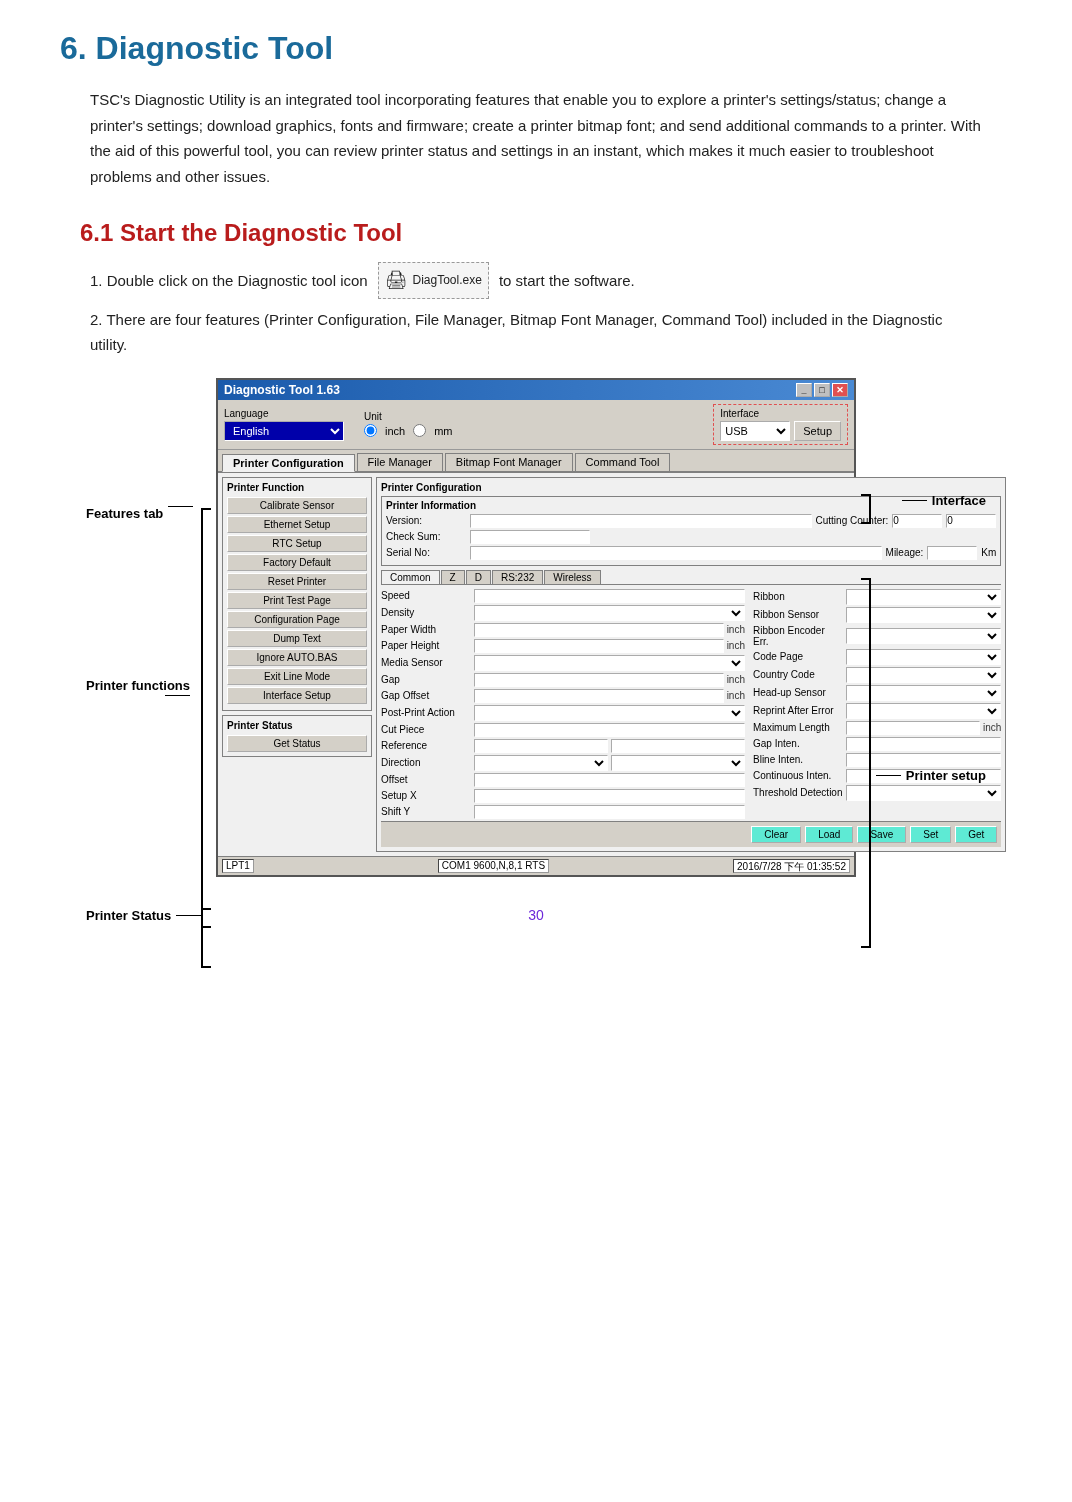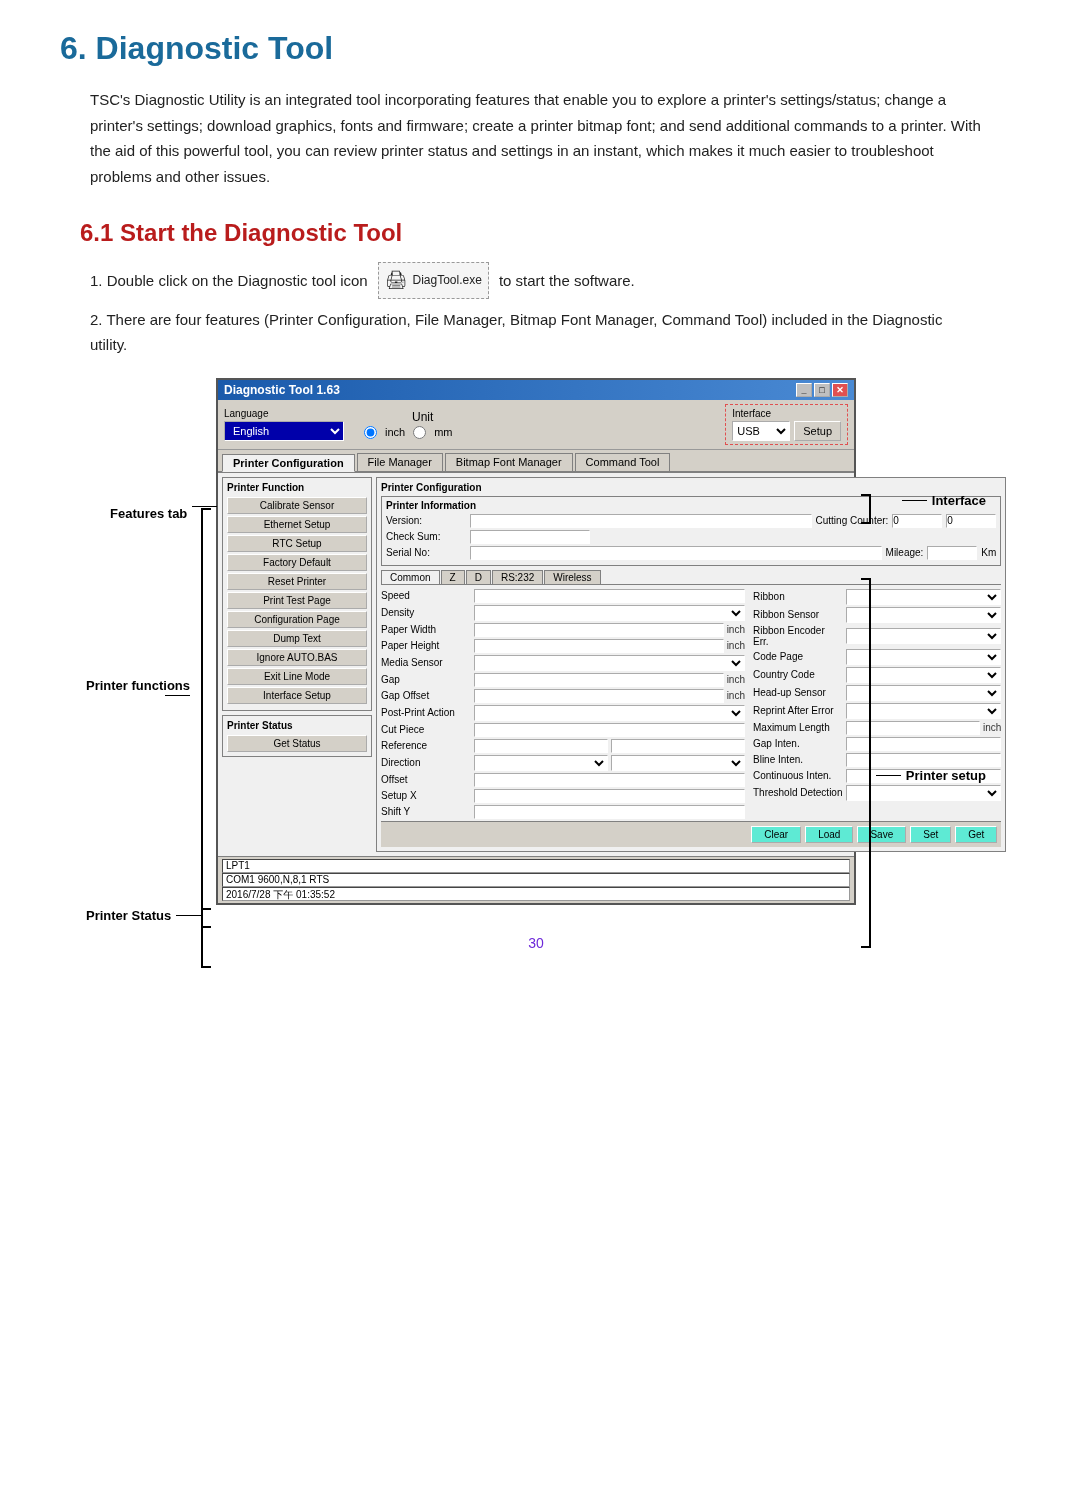--- a/index.html
+++ b/index.html
@@ -111,36 +111,36 @@
       padding: 1px 4px;
       width: 120px;
       height: 20px;
     }
     .unit-group {
       display: flex;
       flex-direction: column;
       gap: 2px;
       margin-left: 10px;
     }
-    .unit-label { font-size: 12px; margin-left: 48px; }
+    .unit-label { font-size: 10px; }
     .unit-radios { display: flex; gap: 8px; align-items: center; font-size: 11px; }
     .interface-group {
       margin-left: auto;
       display: flex;
       flex-direction: column;
       gap: 2px;
       border: 1px dashed #e05050;
       padding: 3px 6px;
     }
     .iface-label { font-size: 10px; }
     .iface-row { display: flex; gap: 4px; align-items: center; }
     .iface-select {
       border: 1px inset #fff;
       font-size: 11px;
-      width: 58px;
+      width: 70px;
       height: 20px;
       background: #fff;
     }
     .setup-btn {
       background: #d4d0c8;
       border: 1px outset #fff;
       font-size: 11px;
       padding: 1px 8px;
       height: 20px;
       cursor: pointer;
@@ -344,21 +344,20 @@
     }
 
     
     .status-bar {
       display: flex;
       background: #d4d0c8;
       border-top: 1px solid #808080;
       padding: 2px 4px;
       font-size: 10px;
       justify-content: space-between;
-      flex-direction: column;
     }
     .status-field {
       border: 1px inset #999;
       background: #fff;
       padding: 0 3px;
       height: 14px;
       font-size: 10px;
     }
     .ann-label {
       font-size: 13px;
@@ -387,21 +386,21 @@
   <span class="diagtool-icon">
     <span class="printer-sym">🖨</span>
     <span>DiagTool.exe</span>
   </span>
   <span>to start the software.</span>
 </div>
 <div class="step-text">2. There are four features (Printer Configuration, File Manager, Bitmap Font Manager, Command Tool) included in the Diagnostic utility.</div>
 
 <div style="position:relative; margin: 20px auto; width: 900px;">
 
-  <div style="position:absolute; left:0; top:128px; display:flex; align-items:flex-start; gap:0;margin-left:24px;">
+  <div style="position:absolute; left:0; top:128px; display:flex; align-items:flex-start; gap:0;">
     <span class="ann-label">Features tab</span>
     <div style="width:25px; border-top:1.5px solid #000; margin-left:5px;"></div>
   </div>
 
   <div style="position:absolute; left:0; top:300px; display:flex; align-items:center; gap:0;">
     <div style="display:flex; flex-direction:column; align-items:flex-end;">
       <span class="ann-label">Printer functions</span>
       <div style="width:25px; border-top:1.5px solid #000; margin-top:2px;"></div>
     </div>
   </div>

